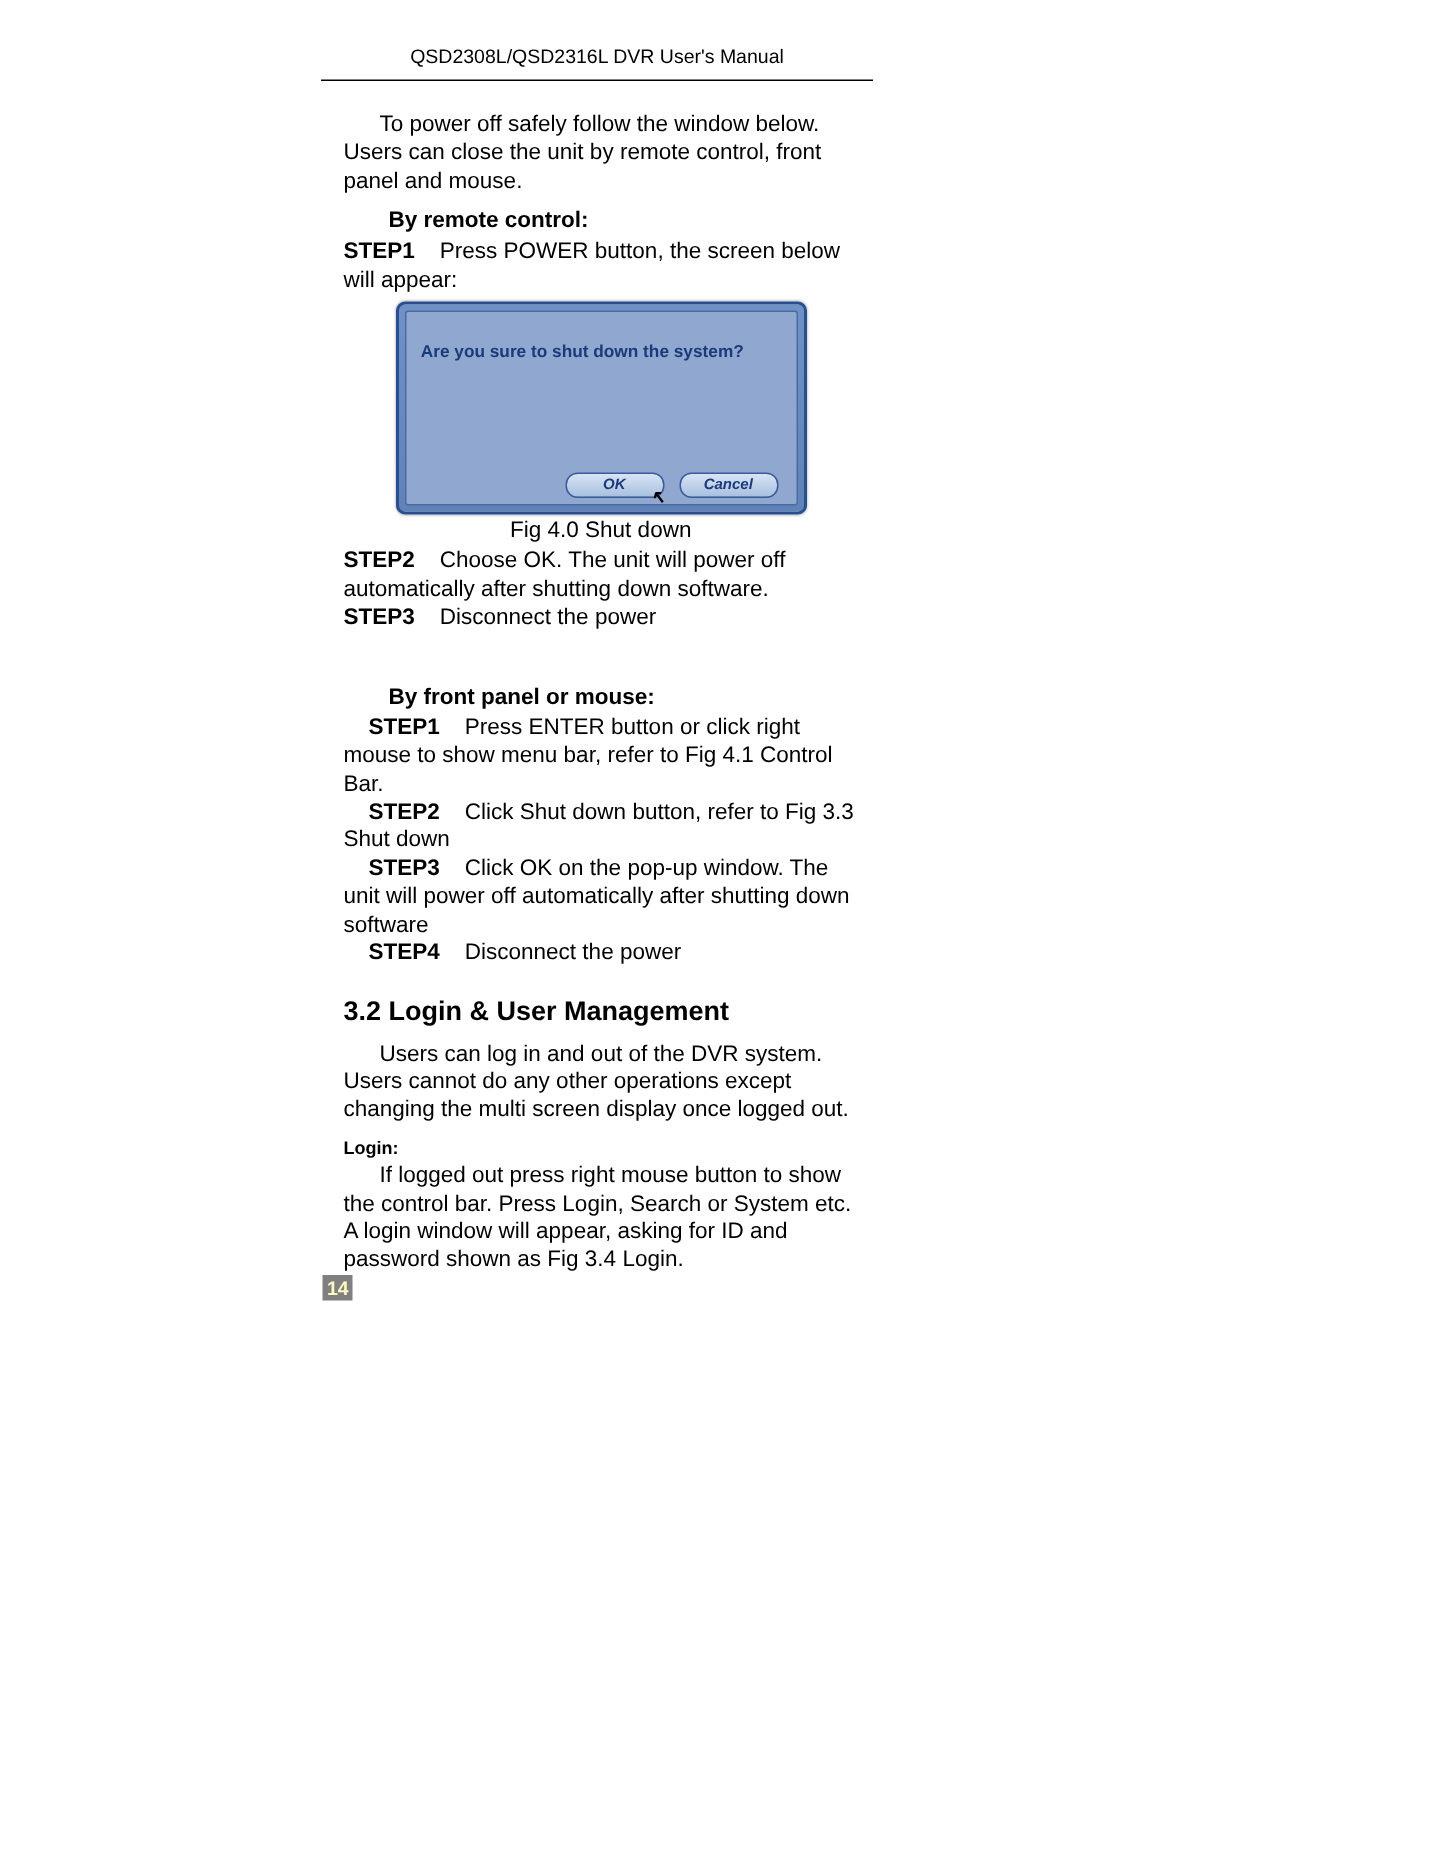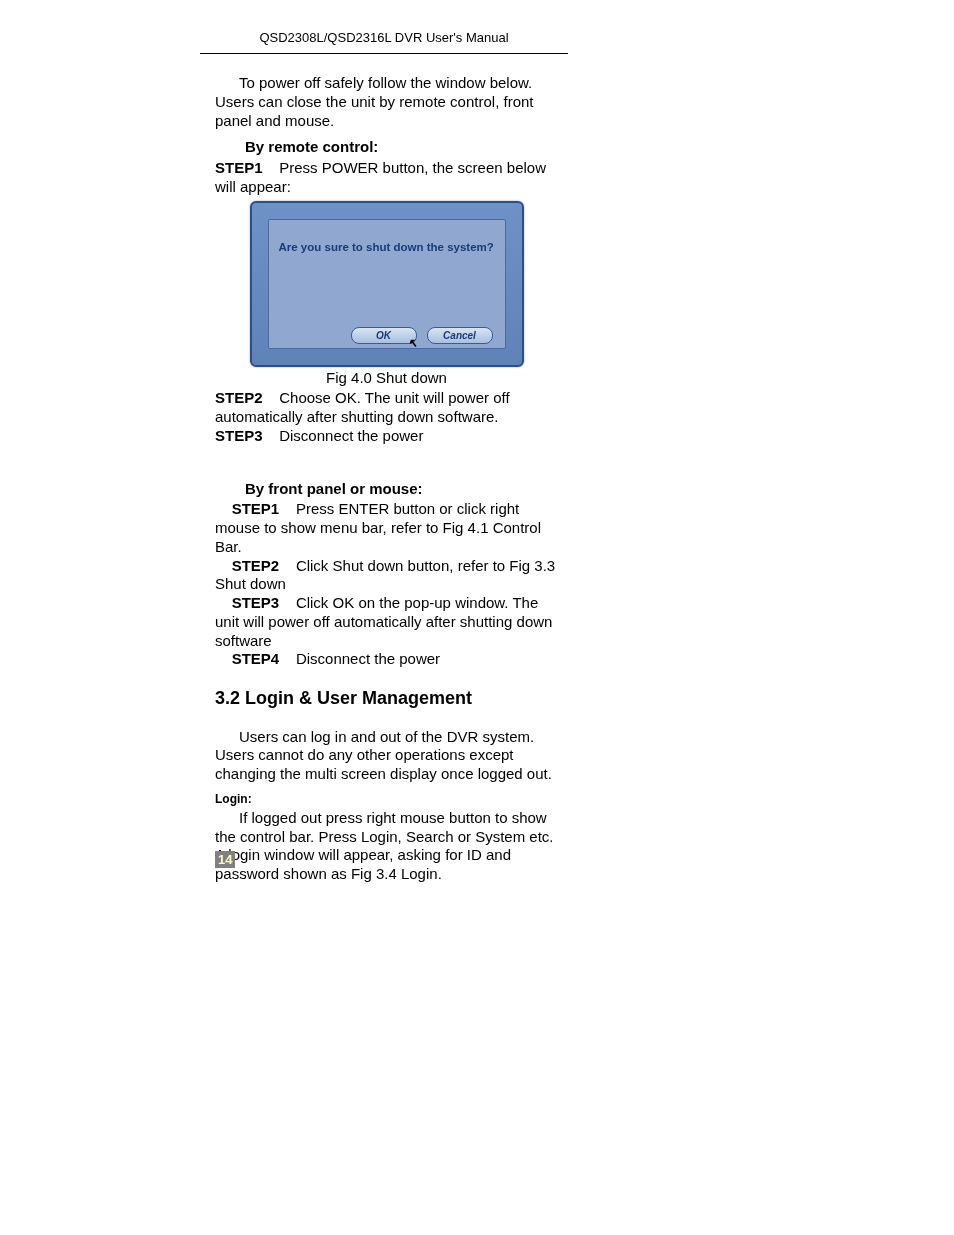--- a/index.html
+++ b/index.html
@@ -5,21 +5,21 @@
   body {
     margin: 0;
     padding: 0;
     font-family: Arial, Helvetica, sans-serif;
     background: #ffffff;
     width: 954px;
     height: 1235px;
     position: relative;
   }
   .page {
-    padding: 30px 0 0 0;
+    padding: 30px 0 0 14px;
     width: 768px;
   }
   .header-text {
     text-align: center;
     font-size: 13px;
     color: #000;
     margin-bottom: 8px;
   }
   .header-rule {
     border: none;
@@ -64,21 +64,21 @@
     color: #fff;
     font-weight: bold;
     letter-spacing: 2px;
     padding: 3px 0;
     font-size: 14px;
     text-shadow: 1px 1px 1px rgba(0,0,0,0.5);
     border-radius: 4px 4px 0 0;
   }
   .dialog-body {
     background: #90a8d0;
-    margin: 16px;
+    margin: 4px;
     border: 1px solid #4a6aa0;
     border-radius: 2px;
     height: 128px;
     position: relative;
   }
   .dialog-msg {
     color: #1a3a7a;
     font-size: 11.5px;
     font-weight: bold;
     text-align: left;
@@ -115,21 +115,21 @@
     color: #000;
   }
   .fig-caption {
     text-align: center;
     font-size: 15px;
     margin: 2px 0 2px 0;
   }
   .section-head {
     font-weight: bold;
     font-size: 18px;
-    margin: 18px 0 18px 0;
+    margin: 18px 0 8px 0;
   }
   .login-head {
     font-weight: bold;
     font-size: 12px;
     margin: 8px 0 2px 0;
   }
   .page-num-wrap {
     position: absolute;
     left: 215px;
     top: 850px;

